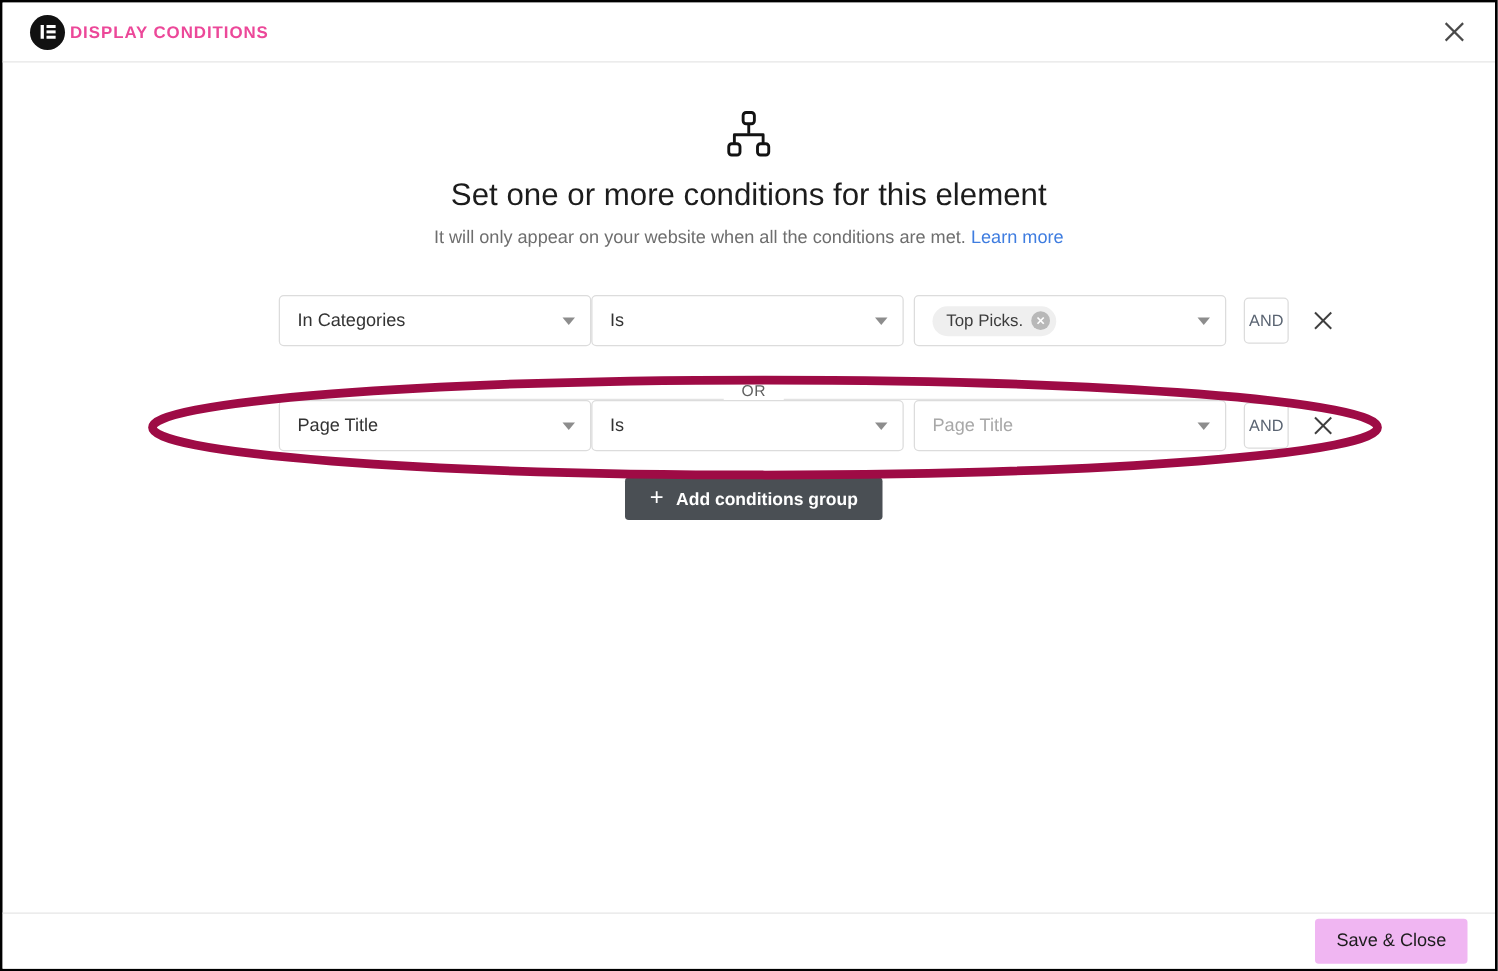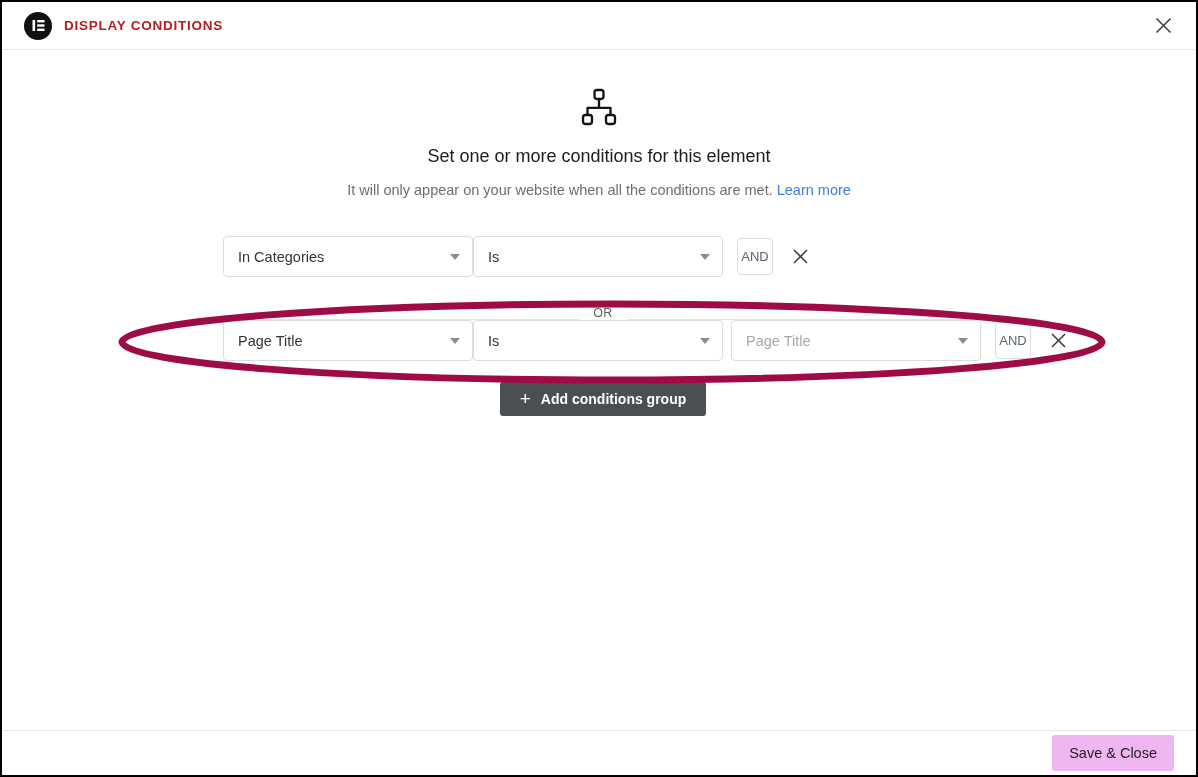--- a/index.html
+++ b/index.html
@@ -36,25 +36,25 @@
     margin-left: 22px;
     width: 28px; height: 28px;
     border-radius: 50%;
     background: #111111;
     display: flex;
     align-items: center;
     justify-content: center;
     flex: 0 0 auto;
   }
   .brand-title {
-    margin-left: 12px;
+    margin-left: 4px;
     font-size: 13.5px;
     letter-spacing: 0.75px;
     font-weight: 700;
-    color: #b91c1c;
+    color: #ec4899;
   }
   .topbar-close {
     position: absolute;
     right: 18px;
     top: 50%;
     transform: translateY(-50%);
     width: 30px; height: 30px;
     display: flex;
     align-items: center;
     justify-content: center;
@@ -68,21 +68,21 @@
     top: 86px;
     width: 100%;
     text-align: center;
   }
   .hero-icon {
     display: block;
     margin: 0 auto 12px auto;
     width: 44px; height: 40px;
   }
   .hero-title {
-    font-size: 18px;
+    font-size: 25px;
     font-weight: 400;
     color: #1c1c1c;
     margin: 0;
     line-height: 32px;
   }
   .hero-sub {
     font-size: 14.5px;
     color: #6e6e6e;
     margin: 8px 0 0 0;
     line-height: 20px;
@@ -303,20 +303,32 @@
 
     <div class="cond-row">
       <div class="select w1">
         <span>In Categories</span>
         <span class="caret"></span>
       </div>
       <div class="select w2">
         <span>Is</span>
         <span class="caret"></span>
       </div>
+      <div class="select w3">
+        <span class="chip">
+          <span>Top Picks.</span>
+          <span class="chip-x">
+            <svg width="9" height="9" viewBox="0 0 9 9" aria-hidden="true">
+              <line x1="2" y1="2" x2="7" y2="7" stroke="#ffffff" stroke-width="1.4"></line>
+              <line x1="7" y1="2" x2="2" y2="7" stroke="#ffffff" stroke-width="1.4"></line>
+            </svg>
+          </span>
+        </span>
+        <span class="caret"></span>
+      </div>
       <div class="and-btn">AND</div>
       <div class="row-remove">
         <svg width="17" height="17" viewBox="0 0 17 17" aria-hidden="true">
           <line x1="2" y1="2" x2="15" y2="15" stroke="#3f3f3f" stroke-width="1.6"></line>
           <line x1="15" y1="2" x2="2" y2="15" stroke="#3f3f3f" stroke-width="1.6"></line>
         </svg>
       </div>
     </div>
 
     <div class="or-divider">

